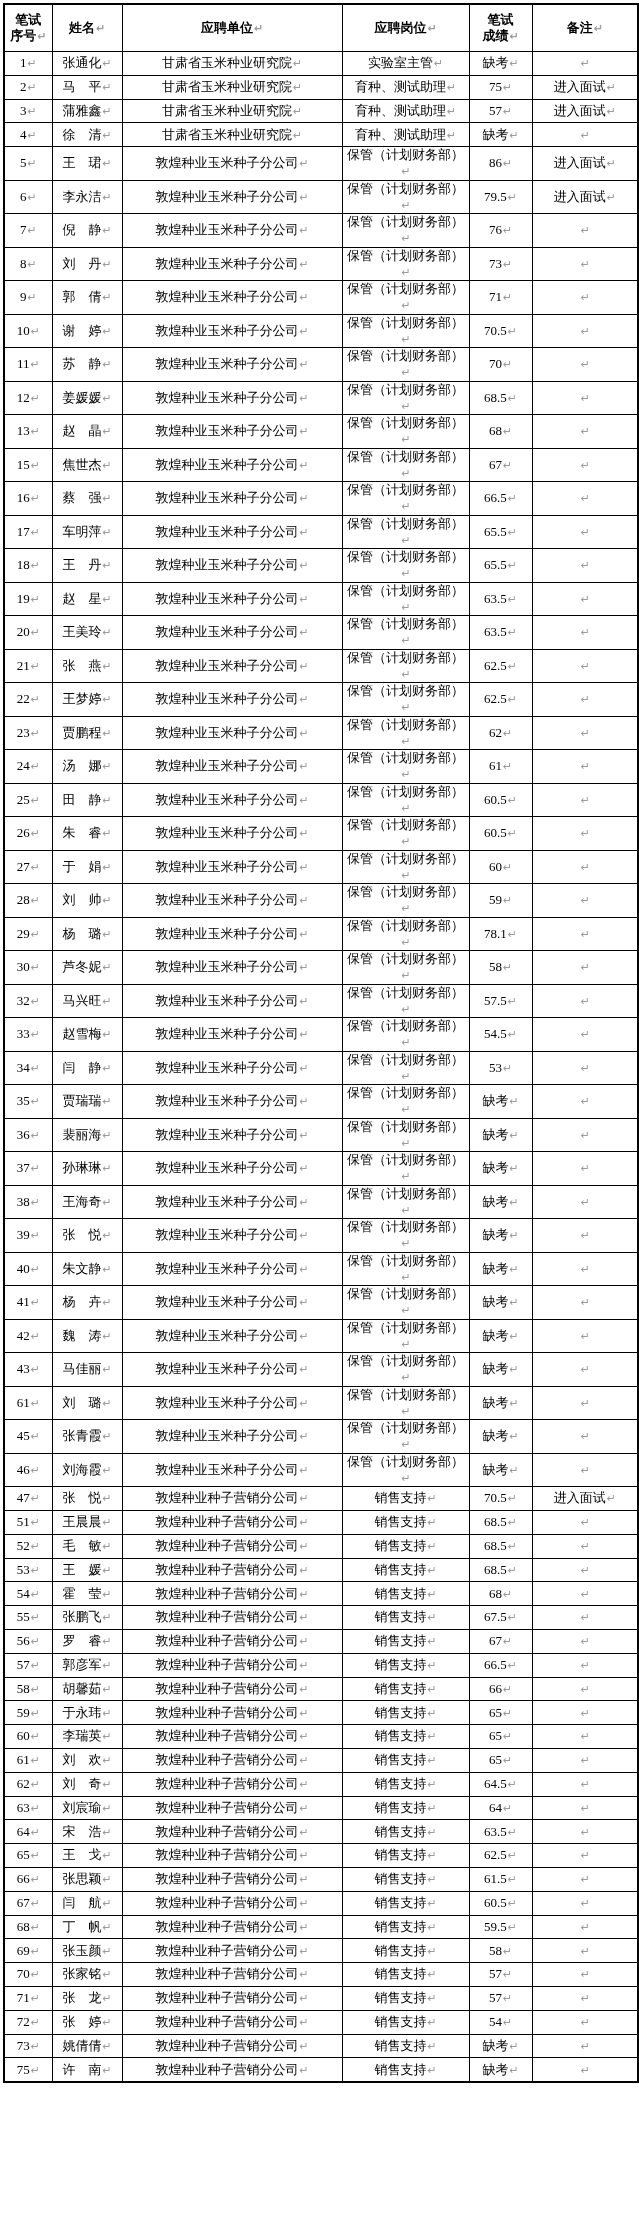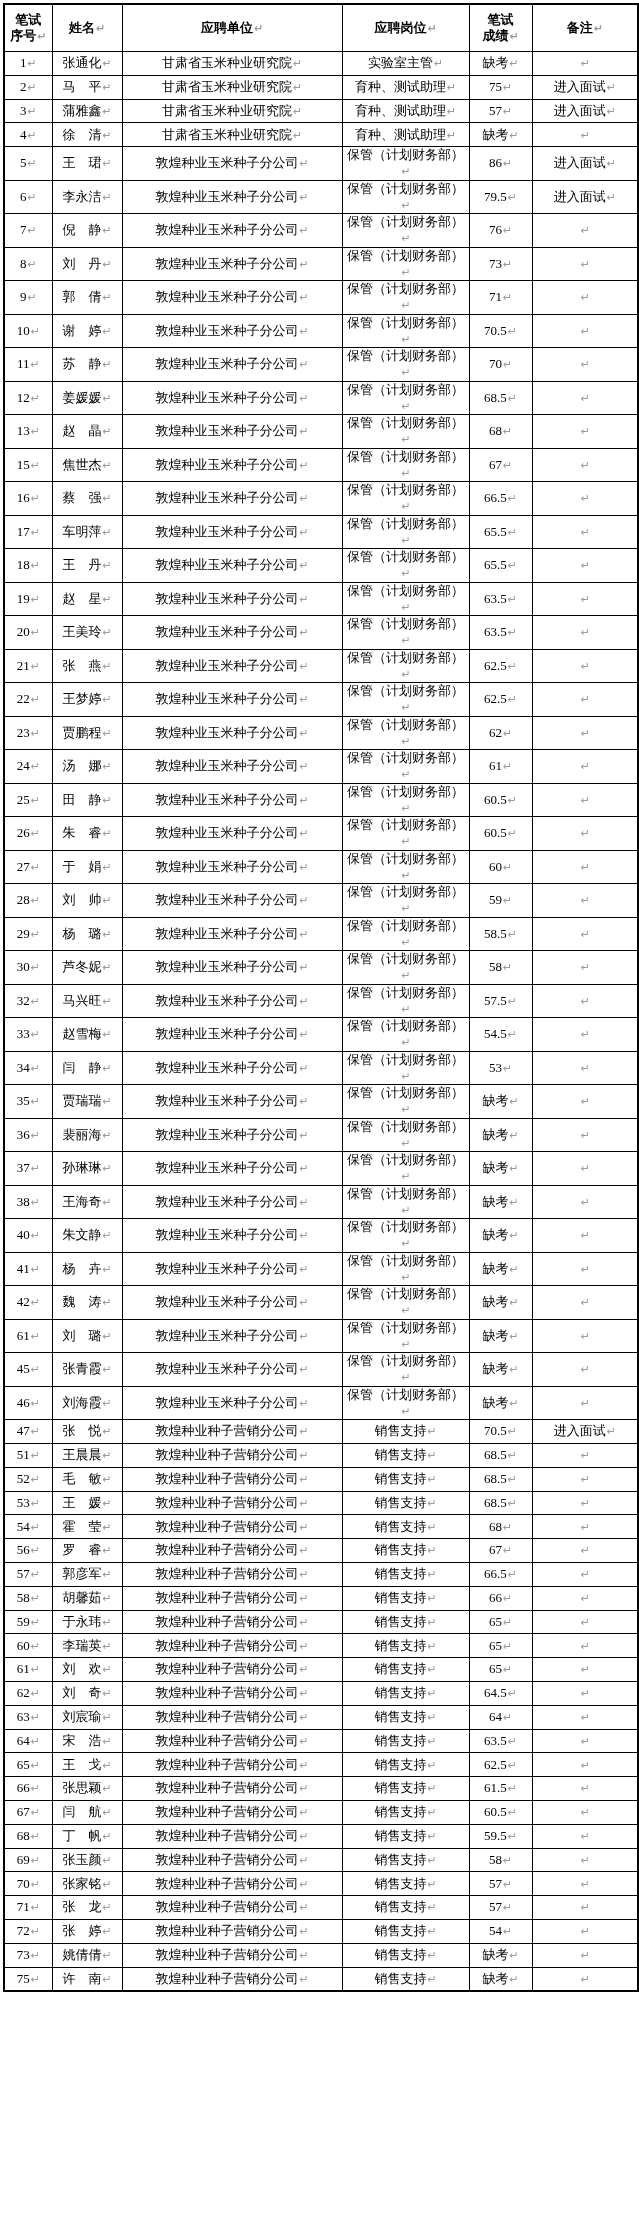--- a/index.html
+++ b/index.html
@@ -278,21 +278,21 @@
     <td><span class="txt">敦煌种业玉米种子分公司</span><span class="mark">↵</span></td>
     <td><span class="txt">保管（计划财务部）</span><span class="mark">↵</span></td>
     <td><span class="txt">59</span><span class="mark">↵</span></td>
     <td><span class="txt"></span><span class="mark">↵</span></td>
   </tr>
       <tr>
     <td><span class="txt">29</span><span class="mark">↵</span></td>
     <td><span class="txt">杨　璐</span><span class="mark">↵</span></td>
     <td><span class="txt">敦煌种业玉米种子分公司</span><span class="mark">↵</span></td>
     <td><span class="txt">保管（计划财务部）</span><span class="mark">↵</span></td>
-    <td><span class="txt">58.5</span><span class="mark">↵</span></td>
+    <td><span class="txt">78.1</span><span class="mark">↵</span></td>
     <td><span class="txt"></span><span class="mark">↵</span></td>
   </tr>
       <tr>
     <td><span class="txt">30</span><span class="mark">↵</span></td>
     <td><span class="txt">芦冬妮</span><span class="mark">↵</span></td>
     <td><span class="txt">敦煌种业玉米种子分公司</span><span class="mark">↵</span></td>
     <td><span class="txt">保管（计划财务部）</span><span class="mark">↵</span></td>
     <td><span class="txt">58</span><span class="mark">↵</span></td>
     <td><span class="txt"></span><span class="mark">↵</span></td>
   </tr>
@@ -346,20 +346,28 @@
   </tr>
       <tr>
     <td><span class="txt">38</span><span class="mark">↵</span></td>
     <td><span class="txt">王海奇</span><span class="mark">↵</span></td>
     <td><span class="txt">敦煌种业玉米种子分公司</span><span class="mark">↵</span></td>
     <td><span class="txt">保管（计划财务部）</span><span class="mark">↵</span></td>
     <td><span class="txt">缺考</span><span class="mark">↵</span></td>
     <td><span class="txt"></span><span class="mark">↵</span></td>
   </tr>
       <tr>
+    <td><span class="txt">39</span><span class="mark">↵</span></td>
+    <td><span class="txt">张　悦</span><span class="mark">↵</span></td>
+    <td><span class="txt">敦煌种业玉米种子分公司</span><span class="mark">↵</span></td>
+    <td><span class="txt">保管（计划财务部）</span><span class="mark">↵</span></td>
+    <td><span class="txt">缺考</span><span class="mark">↵</span></td>
+    <td><span class="txt"></span><span class="mark">↵</span></td>
+  </tr>
+      <tr>
     <td><span class="txt">40</span><span class="mark">↵</span></td>
     <td><span class="txt">朱文静</span><span class="mark">↵</span></td>
     <td><span class="txt">敦煌种业玉米种子分公司</span><span class="mark">↵</span></td>
     <td><span class="txt">保管（计划财务部）</span><span class="mark">↵</span></td>
     <td><span class="txt">缺考</span><span class="mark">↵</span></td>
     <td><span class="txt"></span><span class="mark">↵</span></td>
   </tr>
       <tr>
     <td><span class="txt">41</span><span class="mark">↵</span></td>
     <td><span class="txt">杨　卉</span><span class="mark">↵</span></td>
@@ -370,20 +378,28 @@
   </tr>
       <tr>
     <td><span class="txt">42</span><span class="mark">↵</span></td>
     <td><span class="txt">魏　涛</span><span class="mark">↵</span></td>
     <td><span class="txt">敦煌种业玉米种子分公司</span><span class="mark">↵</span></td>
     <td><span class="txt">保管（计划财务部）</span><span class="mark">↵</span></td>
     <td><span class="txt">缺考</span><span class="mark">↵</span></td>
     <td><span class="txt"></span><span class="mark">↵</span></td>
   </tr>
       <tr>
+    <td><span class="txt">43</span><span class="mark">↵</span></td>
+    <td><span class="txt">马佳丽</span><span class="mark">↵</span></td>
+    <td><span class="txt">敦煌种业玉米种子分公司</span><span class="mark">↵</span></td>
+    <td><span class="txt">保管（计划财务部）</span><span class="mark">↵</span></td>
+    <td><span class="txt">缺考</span><span class="mark">↵</span></td>
+    <td><span class="txt"></span><span class="mark">↵</span></td>
+  </tr>
+      <tr>
     <td><span class="txt">61</span><span class="mark">↵</span></td>
     <td><span class="txt">刘　璐</span><span class="mark">↵</span></td>
     <td><span class="txt">敦煌种业玉米种子分公司</span><span class="mark">↵</span></td>
     <td><span class="txt">保管（计划财务部）</span><span class="mark">↵</span></td>
     <td><span class="txt">缺考</span><span class="mark">↵</span></td>
     <td><span class="txt"></span><span class="mark">↵</span></td>
   </tr>
       <tr>
     <td><span class="txt">45</span><span class="mark">↵</span></td>
     <td><span class="txt">张青霞</span><span class="mark">↵</span></td>
@@ -431,20 +447,28 @@
     <td><span class="txt">销售支持</span><span class="mark">↵</span></td>
     <td><span class="txt">68.5</span><span class="mark">↵</span></td>
     <td><span class="txt"></span><span class="mark">↵</span></td>
   </tr>
       <tr>
     <td><span class="txt">54</span><span class="mark">↵</span></td>
     <td><span class="txt">霍　莹</span><span class="mark">↵</span></td>
     <td><span class="txt">敦煌种业种子营销分公司</span><span class="mark">↵</span></td>
     <td><span class="txt">销售支持</span><span class="mark">↵</span></td>
     <td><span class="txt">68</span><span class="mark">↵</span></td>
+    <td><span class="txt"></span><span class="mark">↵</span></td>
+  </tr>
+      <tr>
+    <td><span class="txt">55</span><span class="mark">↵</span></td>
+    <td><span class="txt">张鹏飞</span><span class="mark">↵</span></td>
+    <td><span class="txt">敦煌种业种子营销分公司</span><span class="mark">↵</span></td>
+    <td><span class="txt">销售支持</span><span class="mark">↵</span></td>
+    <td><span class="txt">67.5</span><span class="mark">↵</span></td>
     <td><span class="txt"></span><span class="mark">↵</span></td>
   </tr>
       <tr>
     <td><span class="txt">56</span><span class="mark">↵</span></td>
     <td><span class="txt">罗　睿</span><span class="mark">↵</span></td>
     <td><span class="txt">敦煌种业种子营销分公司</span><span class="mark">↵</span></td>
     <td><span class="txt">销售支持</span><span class="mark">↵</span></td>
     <td><span class="txt">67</span><span class="mark">↵</span></td>
     <td><span class="txt"></span><span class="mark">↵</span></td>
   </tr>

